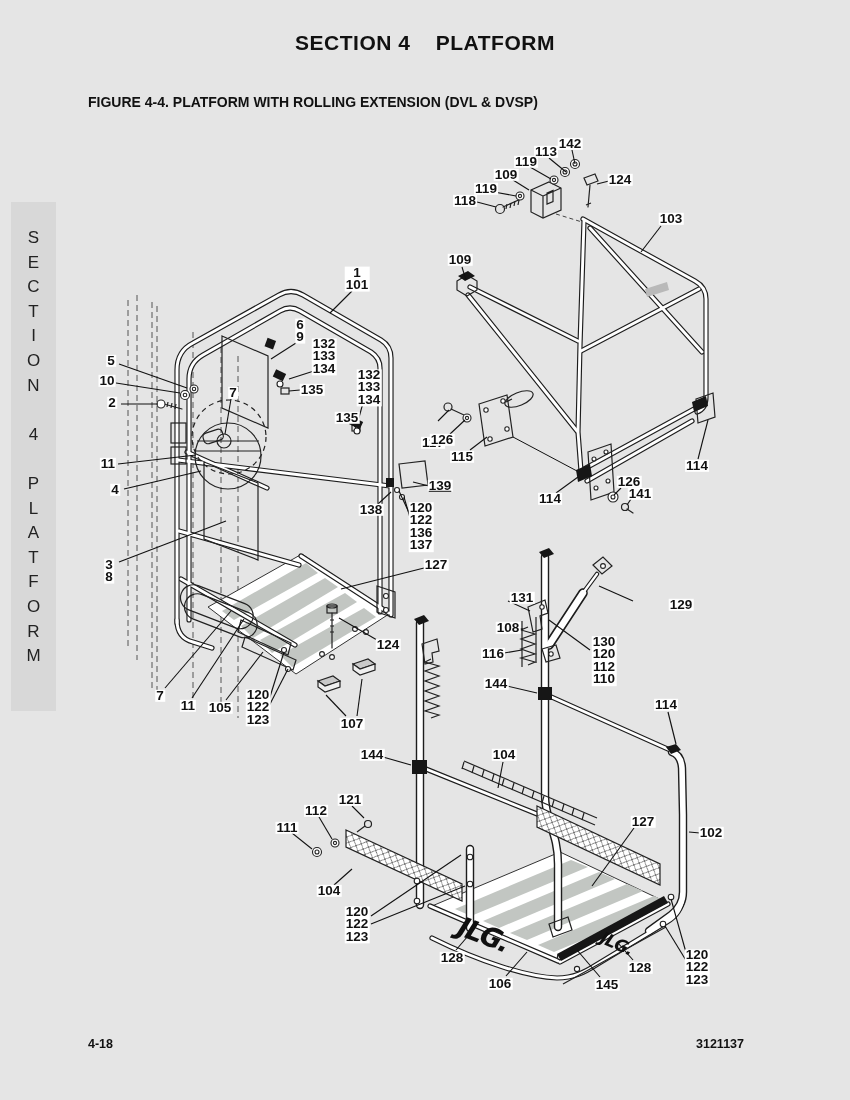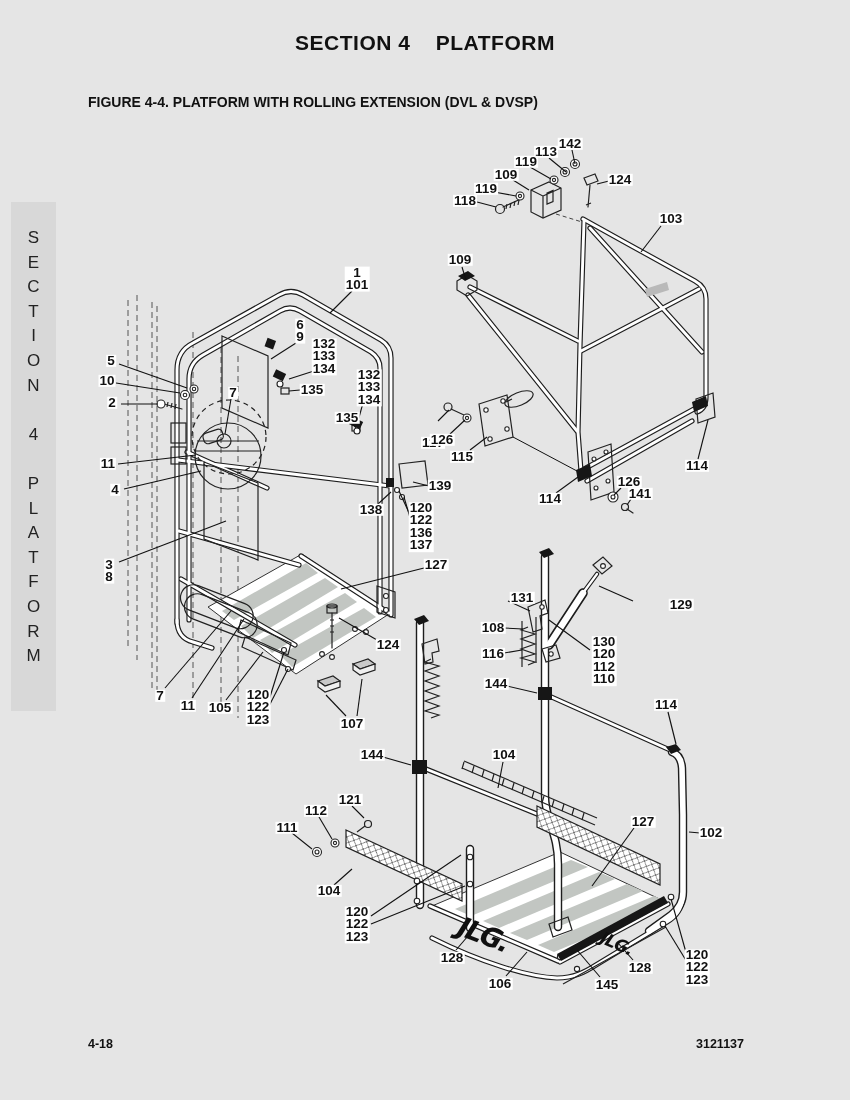--- a/index.html
+++ b/index.html
@@ -417,28 +417,28 @@
 8</div>
       <div class="callout" style="left: 160px; top: 696px;">7</div>
       <div class="callout" style="left: 188px; top: 706px;">11</div>
       <div class="callout" style="left: 220px; top: 708px;">105</div>
       <div class="callout" style="left: 258px; top: 708px;">120
 122
 123</div>
       <div class="callout" style="left: 352px; top: 724px;">107</div>
       <div class="callout" style="left: 388px; top: 645px;">124</div>
       <div class="callout" style="left: 371px; top: 510px;">138</div>
-      <div class="callout" style="left: 440px; top: 486px;">139</div>
+      <div class="callout" style="left: 440px; top: 486px; text-decoration: underline;">139</div>
       <div class="callout" style="left: 421px; top: 527px;">120
 122
 136
 137</div>
       <div class="callout" style="left: 436px; top: 565px;">127</div>
       <div class="callout" style="left: 498px; top: 598px; margin-left: 24px;">131</div>
-      <div class="callout" style="left: 493px; top: 628px; text-align: right;">108</div>
+      <div class="callout" style="left: 508px; top: 628px; text-align: right;">108</div>
       <div class="callout" style="left: 493px; top: 654px;">116</div>
       <div class="callout" style="left: 643px; top: 605px; margin-left: 38px;">129</div>
       <div class="callout" style="left: 604px; top: 661px;">130
 120
 112
 110</div>
       <div class="callout" style="left: 496px; top: 684px;">144</div>
       <div class="callout" style="left: 666px; top: 705px;">114</div>
       <div class="callout" style="left: 372px; top: 755px;">144</div>
       <div class="callout" style="left: 504px; top: 755px;">104</div>

